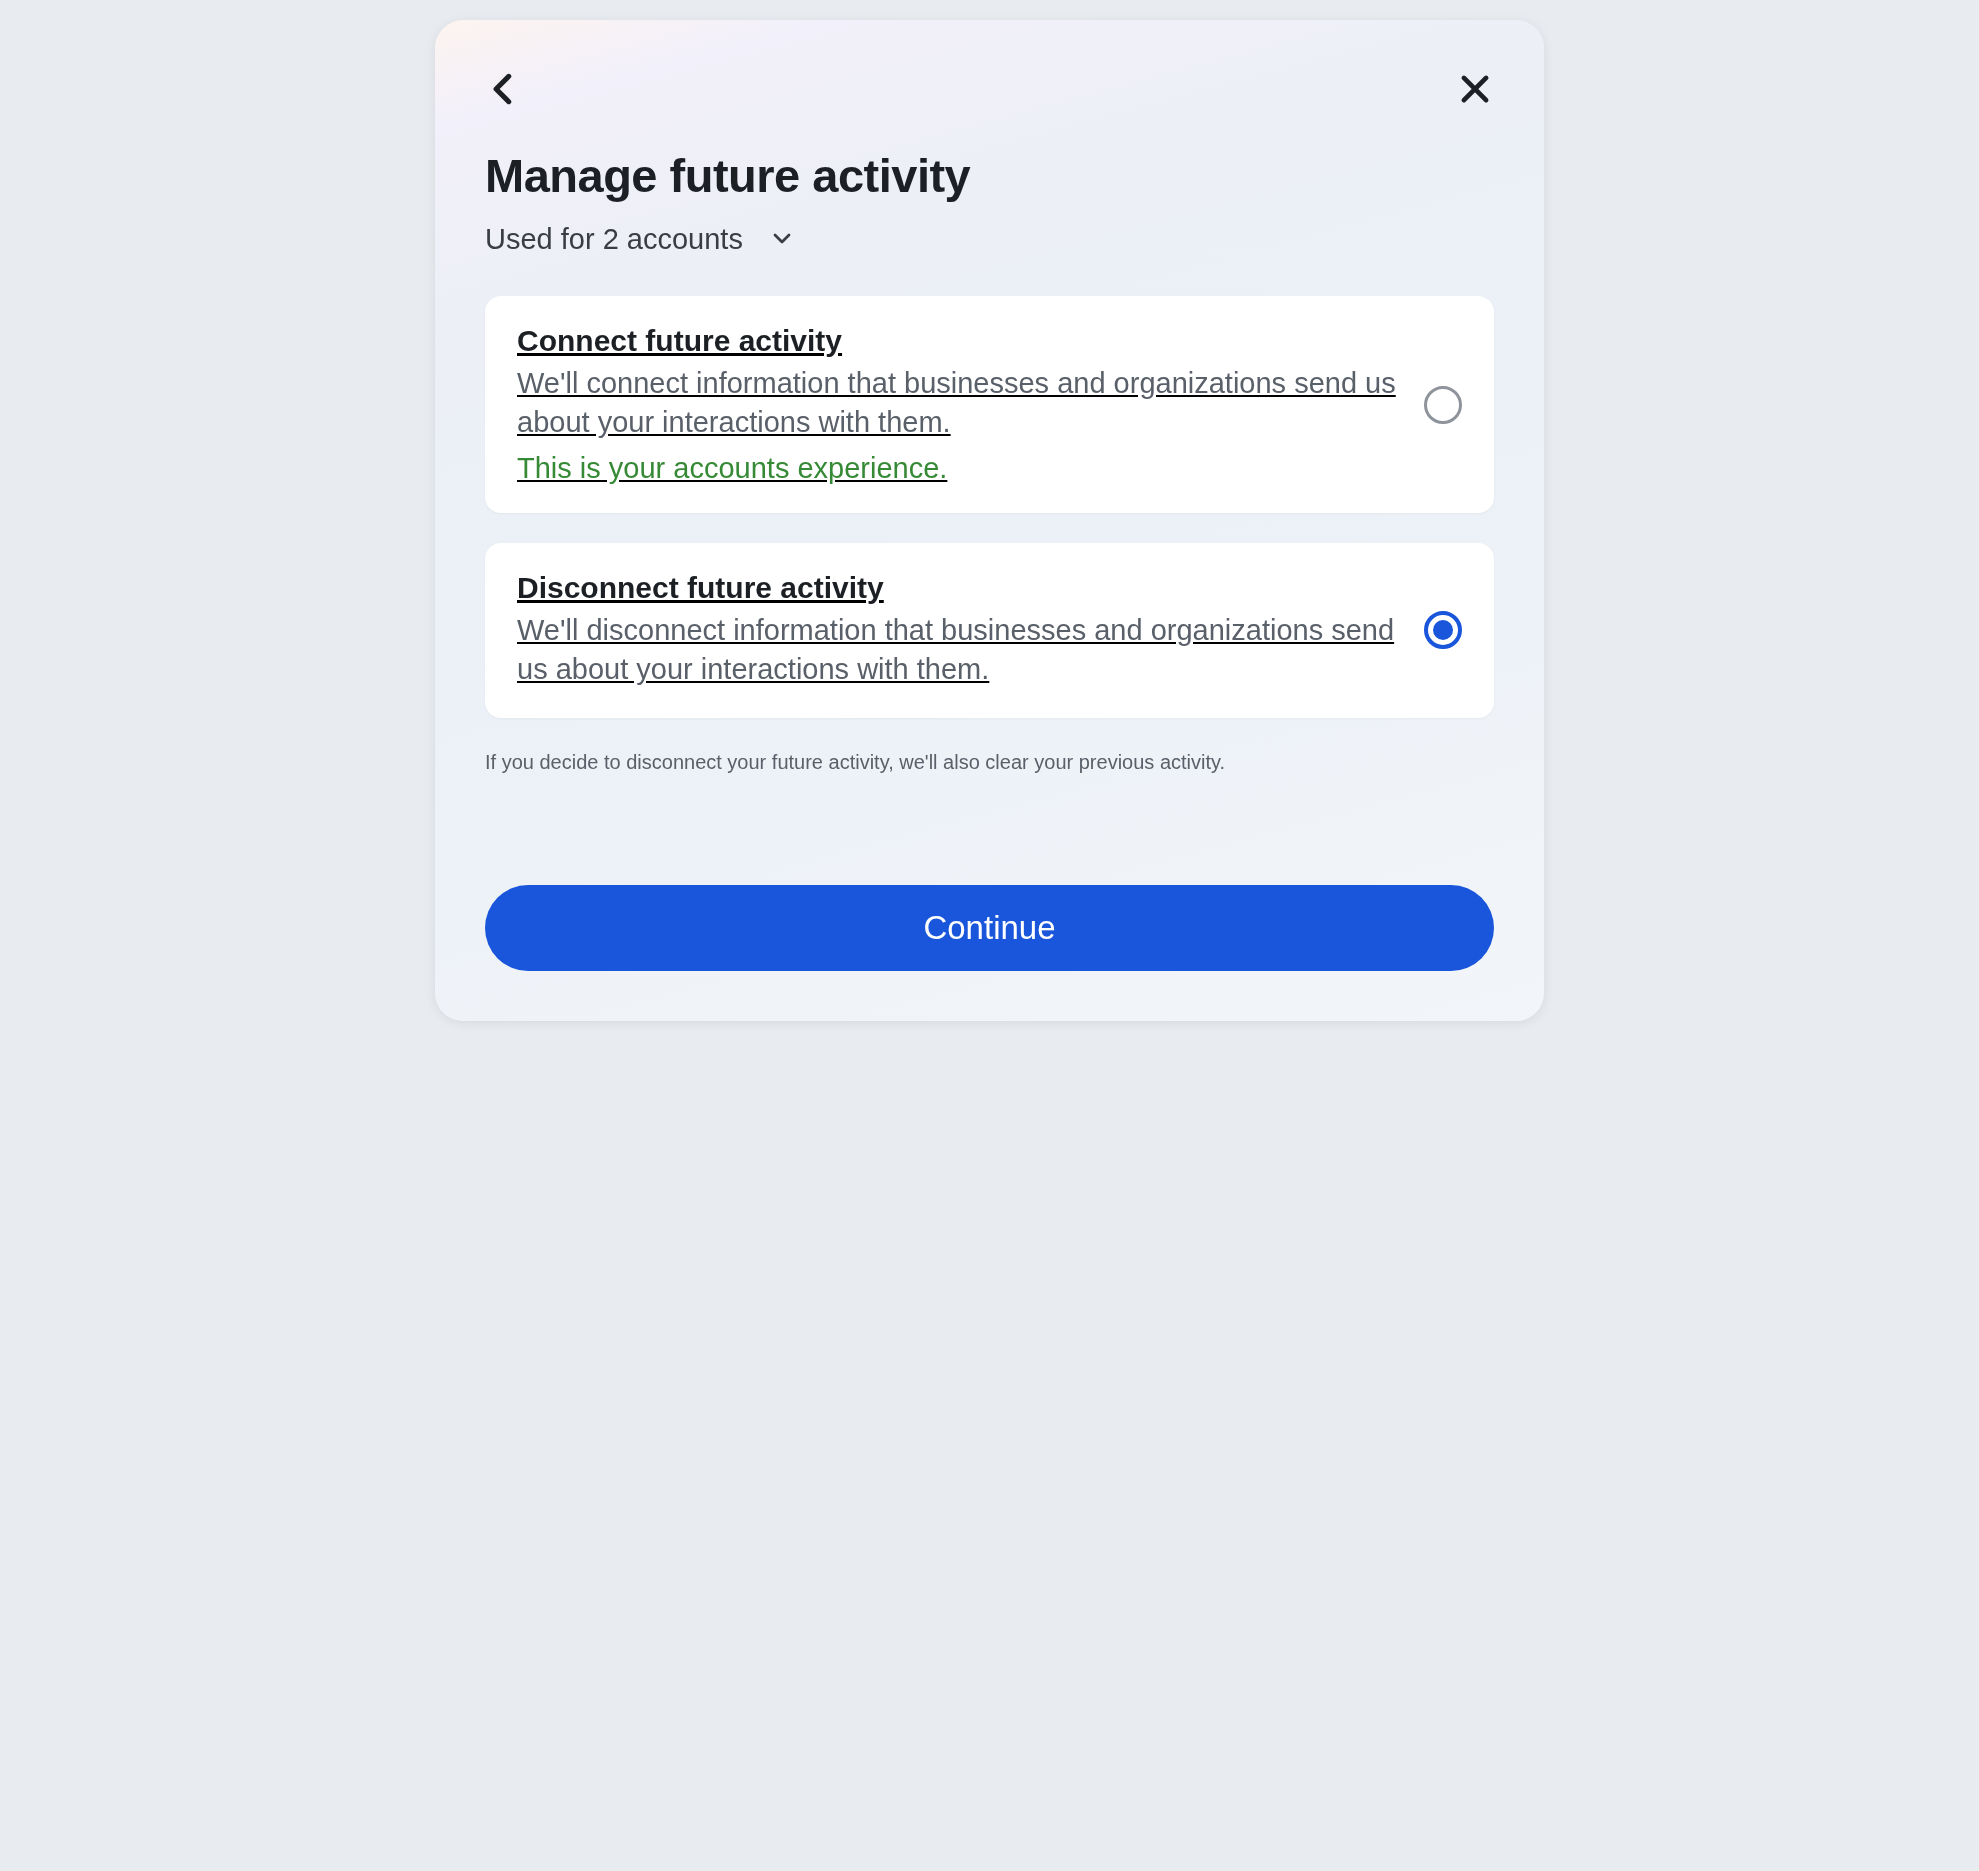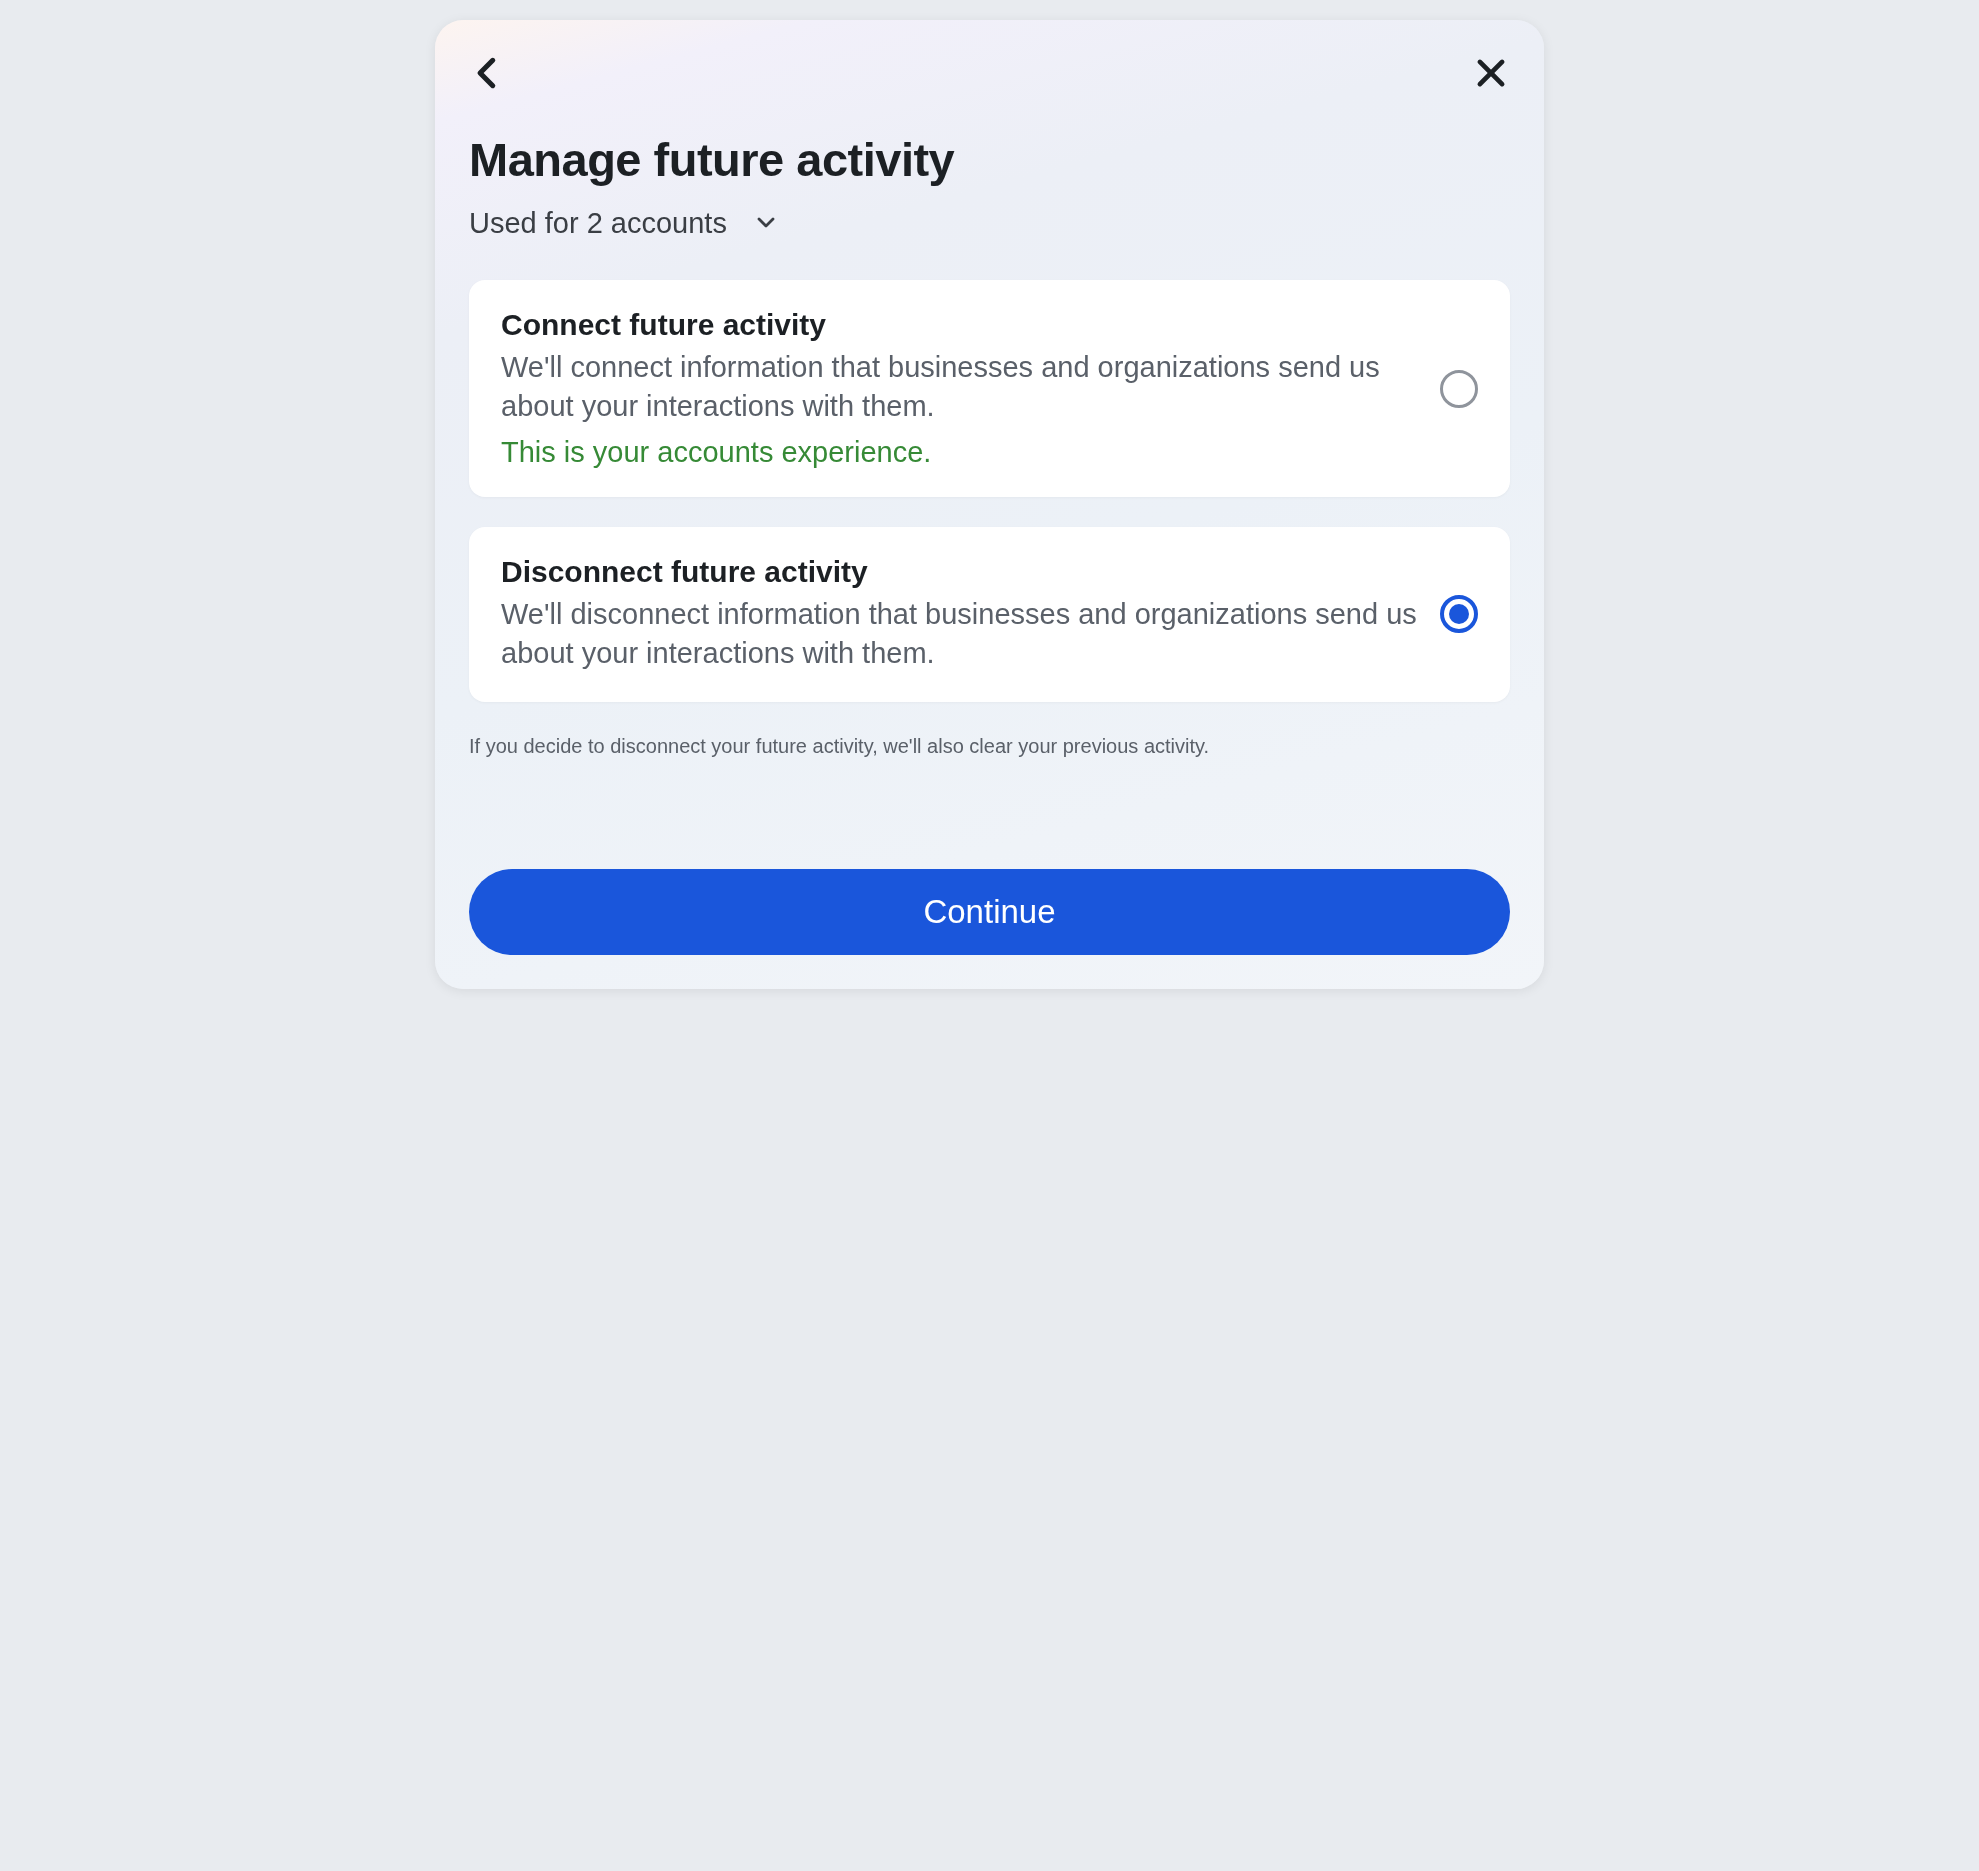--- a/index.html
+++ b/index.html
@@ -16,21 +16,21 @@
       align-items: flex-start;
       min-height: 100vh;
       padding: 20px;
     }
     
     .modal {
       width: 1109px;
       background: linear-gradient(165deg, #fdf4f0 0%, #f2f0fa 8%, #eceff6 25%, #ecf1f7 55%, #f2f5f9 100%);
       border-radius: 28px;
       box-shadow: 0 2px 12px rgba(0,0,0,0.08);
-      padding: 34px;
+      padding: 50px;
       display: flex;
       flex-direction: column;
     }
     
     .modal-header {
       display: flex;
       justify-content: space-between;
       align-items: center;
       margin-bottom: 40px;
     }
@@ -77,20 +77,21 @@
     .option-card {
       background: #ffffff;
       border-radius: 16px;
       padding: 28px 32px;
       display: flex;
       align-items: center;
       justify-content: space-between;
       margin-bottom: 30px;
       cursor: pointer;
       box-shadow: 0 1px 3px rgba(0,0,0,0.04);
+      text-decoration: underline;
     }
     
     .option-content {
       flex: 1;
     }
     
     .option-title {
       font-size: 30px;
       font-weight: 600;
       color: #1c2024;

